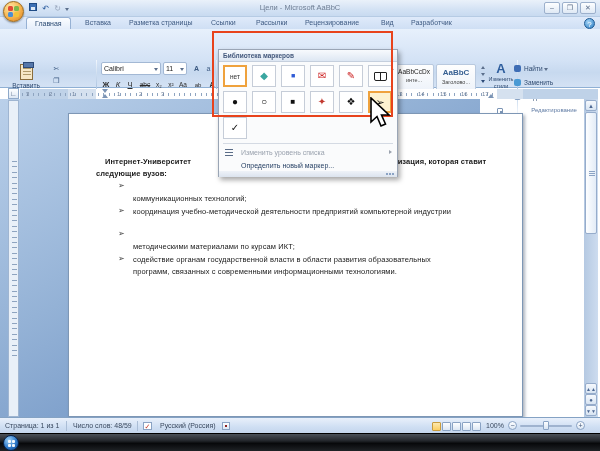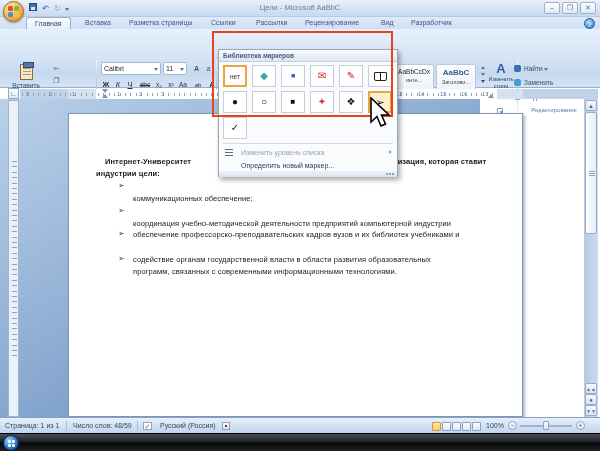--- a/index.html
+++ b/index.html
@@ -315,30 +315,30 @@
   <div class="abs tabsel">∟</div>
 
   <div class="abs docarea">
     <div class="rulerV">
         <div class="vt"></div>
       </div>
     <div class="page"></div>
 
     <div class="dline bold" style="left:105px;top:58px">Интернет-Университет</div>
     <div class="dline bold" style="left:393px;top:58px">низация, которая ставит</div>
-    <div class="dline bold" style="left:96px;top:70px">индустрии цели:</div>
+    <div class="dline bold" style="left:96px;top:70px">следующие вузов:</div>
 
     <div class="dbullet" style="left:118px;top:82px">➢</div>
-    <div class="dline" style="left:133px;top:95px">коммуникационных обеспечение;</div>
+    <div class="dline" style="left:133px;top:95px">коммуникационных технологий;</div>
 
     <div class="dbullet" style="left:118px;top:107px">➢</div>
-    <div class="dline" style="left:133px;top:120px">координация учебно-методической деятельности предприятий компьютерной индустрии</div>
+    <div class="dline" style="left:133px;top:108px">координация учебно-методической деятельности предприятий компьютерной индустрии</div>
 
     <div class="dbullet" style="left:118px;top:130px">➢</div>
-    <div class="dline" style="left:133px;top:131px">обеспечение профессорско-преподавательских кадров вузов и их библиотек учебниками и</div>
+    <div class="dline" style="left:133px;top:143px">методическими материалами по курсам ИКТ;</div>
 
     <div class="dbullet" style="left:118px;top:155px">➢</div>
     <div class="dline" style="left:133px;top:156px">содействие органам государственной власти в области развития образовательных</div>
     <div class="dline" style="left:133px;top:168px">программ, связанных с современными информационными технологиями.</div>
   </div>
 
   <div class="abs vscroll">
     <div class="sbtn" style="top:1px">▲</div>
     <div class="sthumb"></div>
     <div class="sbtn" style="top:284px;font-size:5px">▲▲</div>

